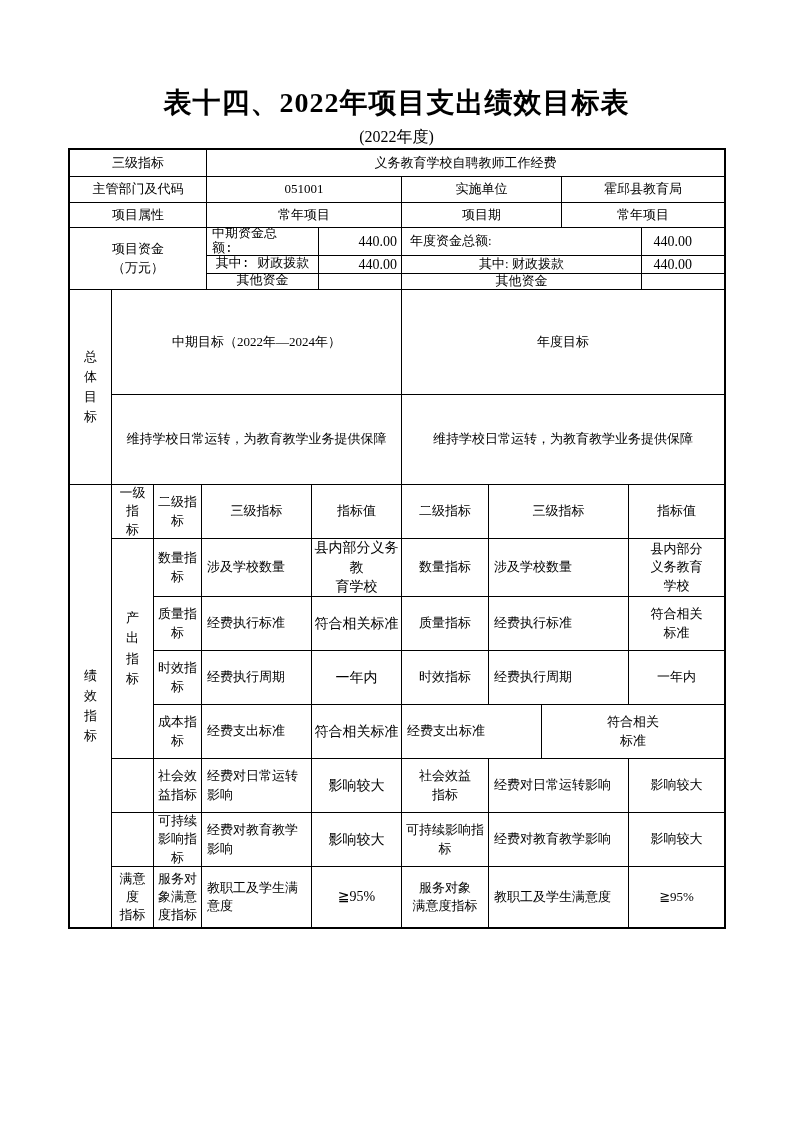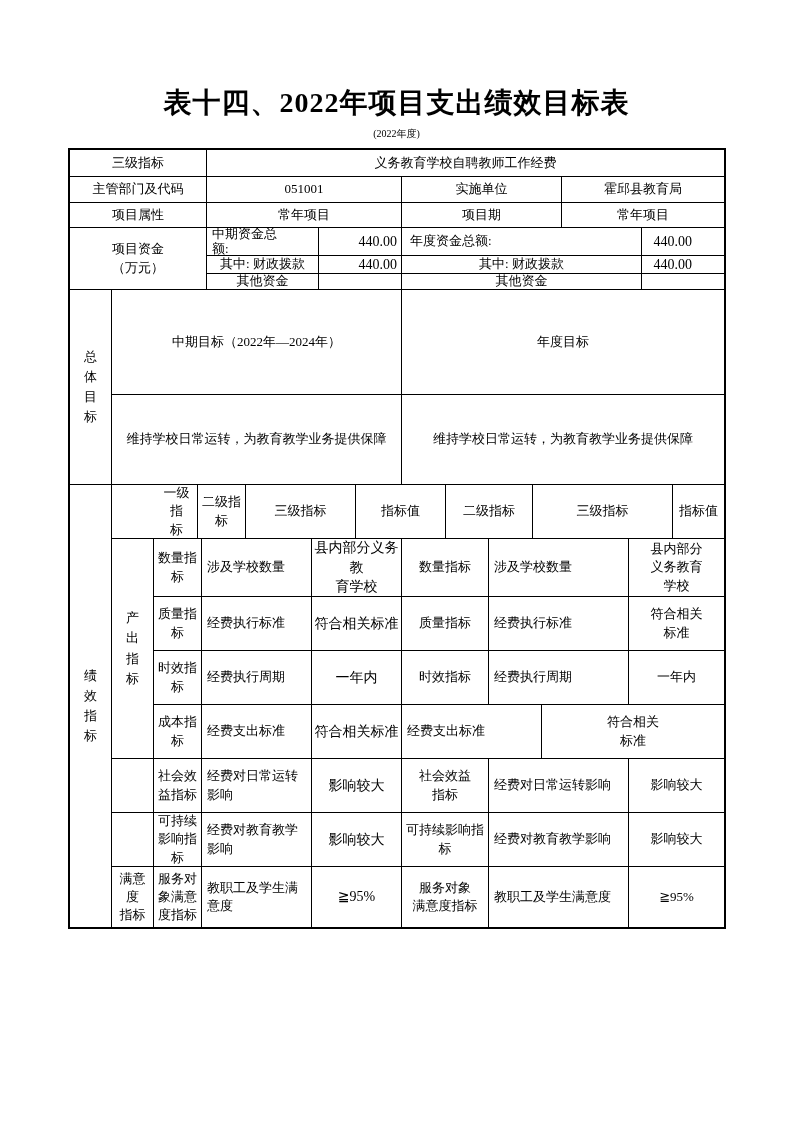--- a/index.html
+++ b/index.html
@@ -1,41 +1,41 @@
 <!DOCTYPE html>
 <html><head>
 <meta charset="utf-8">
 <style>
   html,body{margin:0;padding:0;}
   body{width:793px;height:1122px;background:#fff;color:#000;
        font-family:"Liberation Serif","DejaVu Serif",serif;}
   .page{position:relative;width:793px;height:1122px;overflow:hidden;background:#fff;}
   .title{position:absolute;top:84px;left:0;width:793px;text-align:center;
          font-size:28px;font-weight:700;letter-spacing:1px;}
-  .subtitle{position:absolute;top:127px;left:0;width:793px;text-align:center;font-size:10px;}
+  .subtitle{position:absolute;top:127px;left:0;width:793px;text-align:center;font-size:16px;}
   .tbl{position:absolute;top:148px;left:68px;width:658px;border:2px solid #000;
        display:flex;flex-direction:column;box-sizing:border-box;}
   .r{display:flex;border-bottom:1px solid #000;flex:0 0 auto;box-sizing:border-box;}
   .tbl > .r:last-child{border-bottom:none;}
   .c{border-right:1px solid #000;display:flex;align-items:center;justify-content:center;
      text-align:center;font-size:13px;line-height:1.4;white-space:pre-line;overflow:hidden;
      box-sizing:border-box;padding:0 2px;flex:0 0 auto;}
   .r > *:last-child,.sr > *:last-child{border-right:none;}
   .vstack{display:flex;flex-direction:column;box-sizing:border-box;min-width:0;}
   .sr{display:flex;border-bottom:1px solid #000;flex:0 0 auto;box-sizing:border-box;min-height:0;}
   .vstack > .sr:last-child{border-bottom:none;}
   .col1 > .c{border-bottom:1px solid #000;}
   .col1 > .c:last-child{border-bottom:none;}
   .f1{flex:1 1 auto !important;min-width:0;}
   .grow{flex:1 1 auto !important;min-height:0;}
   
   .w-a{width:137px;} .w-b{width:195px;} .w-c{width:160px;} .w-v{width:42px;}
-  .fw1{width:112px;} .fw2{width:83px;} .fw3{width:240px;}
+  .fw1{width:112px;font-family:Liberation Mono, monospace;} .fw2{width:83px;} .fw3{width:240px;}
   .ow1{width:290px;}
-  .pw1{width:42px;margin-left:44px;} .pw2{width:48px;} .pw3{width:110px;} .pw4{width:90px;}
+  .pw1{width:42px;} .pw2{width:48px;} .pw3{width:110px;} .pw4{width:90px;}
   .pw5{width:87px;} .pw6{width:140px;}
   
   .al{justify-content:flex-start;text-align:left;}
   .ar{justify-content:flex-end;text-align:right;}
   .pl5{padding-left:5px;} .pl8{padding-left:8px;}
   .pr4{padding-right:4px;} .pr32{padding-right:32px;}
   .fs12{font-size:14px;}
   .lh1{line-height:1.12;}
   .vlab{line-height:1.55;}
 </style>

